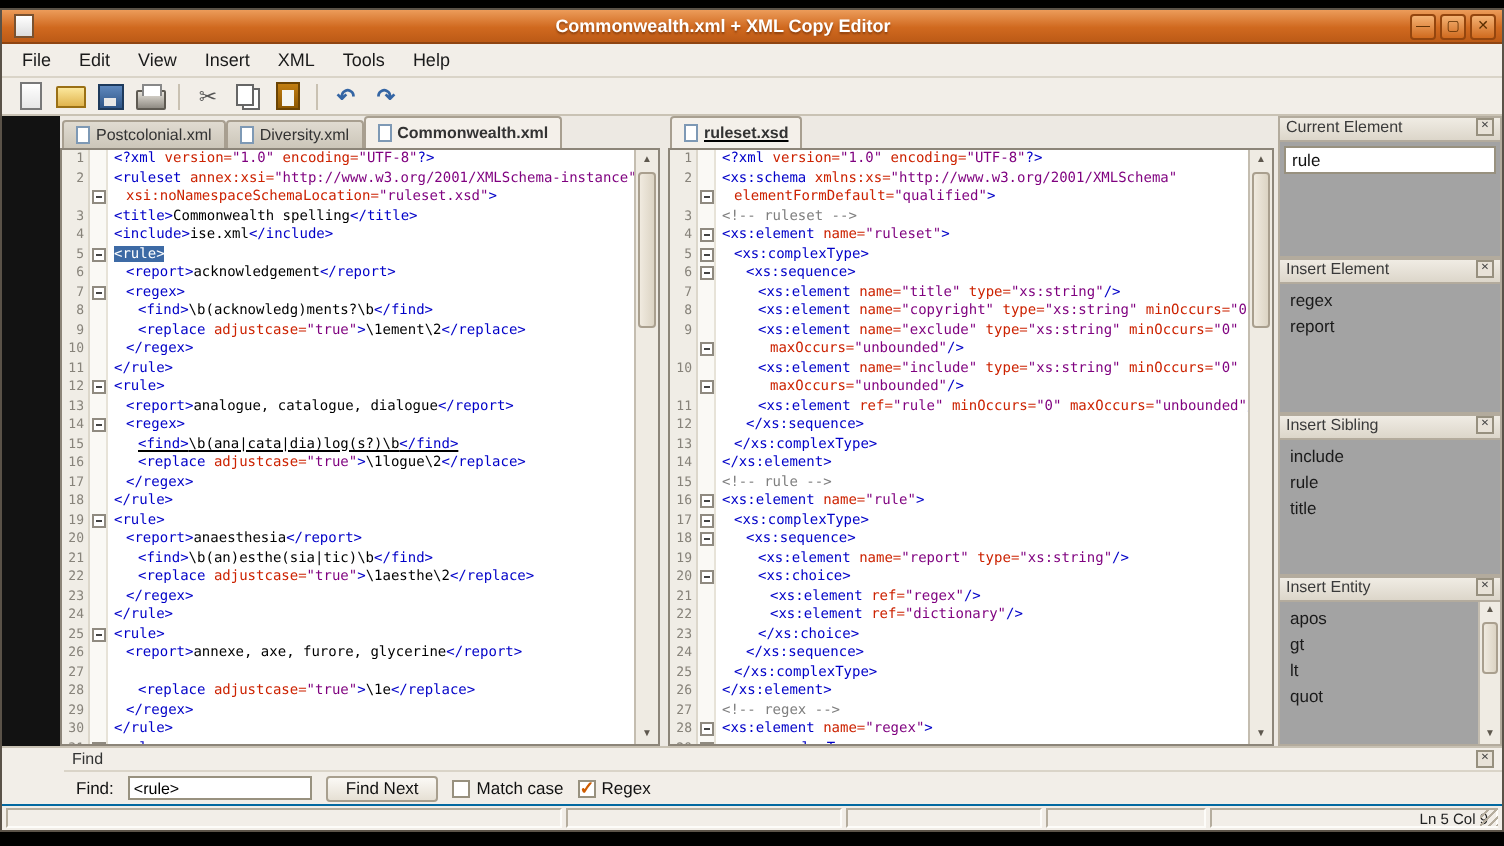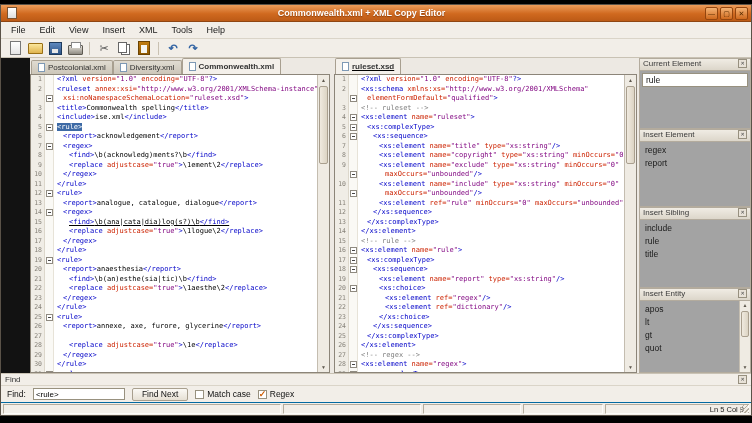--- a/index.html
+++ b/index.html
@@ -90,21 +90,21 @@
            font-size:8.5px; line-height:11px; color:#111; }
   .list-item { height:13px; line-height:13px; padding-left:3px; color:#1A1A1A; white-space:nowrap; }
   .p0 { height:71px; } .p1 { height:78px; } .p2 { height:81px; } .p3 { flex:1; }
   .mini-sb { position:absolute; right:0; top:0; bottom:0; width:11px; background:#EFEBE3; border-left:1px solid #C4BDB0; }
   .mini-arr { height:9px; font-size:5px; text-align:center; line-height:9px; color:#5E584E; }
   .mini-sb .dn { position:absolute; bottom:0; left:0; right:0; }
   .mini-thumb { position:absolute; left:1px; right:1px; top:10px; height:26px;
                 background:linear-gradient(90deg,#F0EADF,#DCD4C4); border:1px solid #A99F8E; border-radius:2px; }
 
   
-  .findpane { flex:none; background:#F2EEE8; border-top:1px solid #C9C2B4; }
+  .findpane { flex:none; background:#F2EEE8; border-top:1px solid #C9C2B4;padding-left:31px; }
   .find-h { height:12px; display:flex; align-items:center; padding:0 4px; gap:2px;
             border-bottom:1px solid #DAD4C8; font-size:8px; color:#333; }
   .find-h .ttl { flex:1; }
   .find-c { height:16px; display:flex; align-items:center; gap:7px; padding:0 6px; font-size:8.5px; color:#111; }
   .find-entry { width:92px; height:12px; background:#FFF; border:1px solid #98917F;
                 font:8px "Liberation Sans", sans-serif; padding:0 2px; }
   .btn { height:13px; padding:0 9px; background:linear-gradient(#FBF9F5,#E6E0D4);
          border:1px solid #A89F8E; border-radius:2px; font-size:8.5px; line-height:11px; color:#111; }
   .chkwrap { display:inline-flex; align-items:center; gap:3px; }
   .chk { width:9px; height:9px; background:#FFF; border:1px solid #98917F; position:relative; display:inline-block; }
@@ -597,22 +597,22 @@
               <div class="list-item">title</div>
             </div>
           </div>
           <div class="panel p3">
             <div class="panel-h">
               <span class="ttl">Insert Entity</span>
               <span class="panel-x">✕</span>
             </div>
             <div class="panel-b">
               <div class="list-item">apos</div>
+              <div class="list-item">gt</div>
               <div class="list-item">lt</div>
-              <div class="list-item">gt</div>
               <div class="list-item">quot</div>
               <div class="mini-sb">
                 <div class="mini-arr">▲</div>
                 <div class="mini-thumb"></div>
                 <div class="mini-arr dn">▼</div>
               </div>
             </div>
           </div>
         </div>
     </div>

